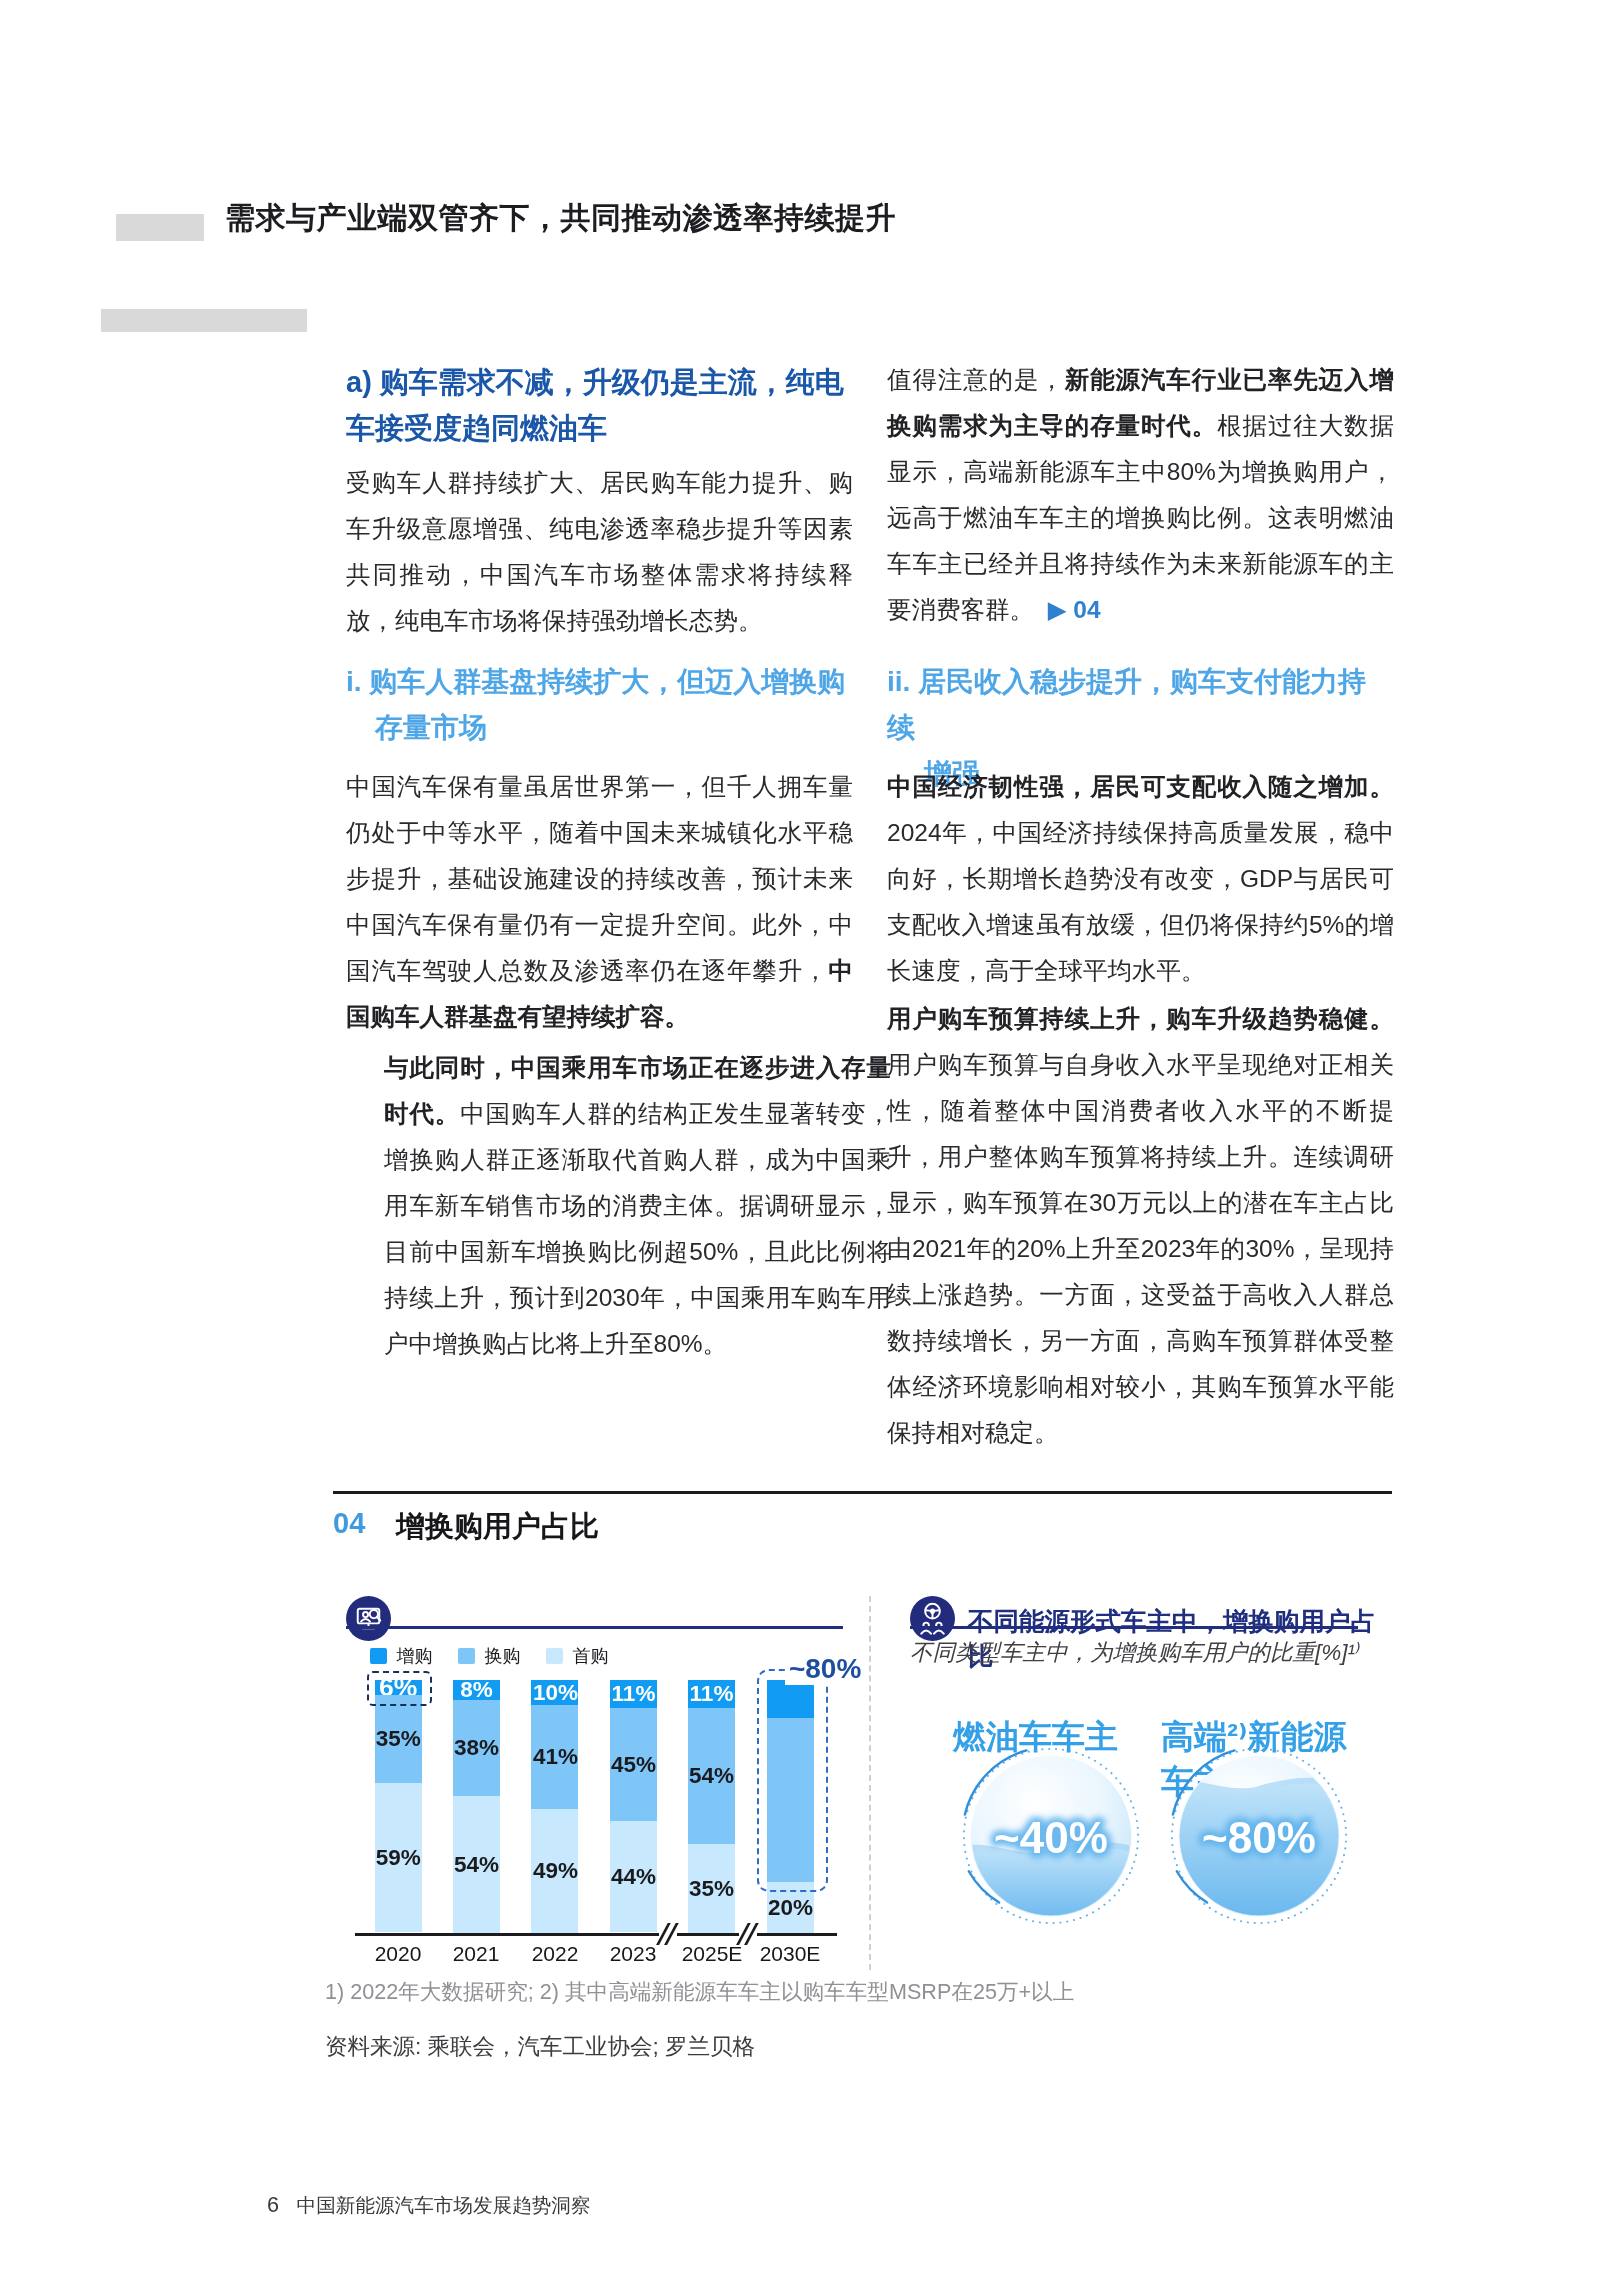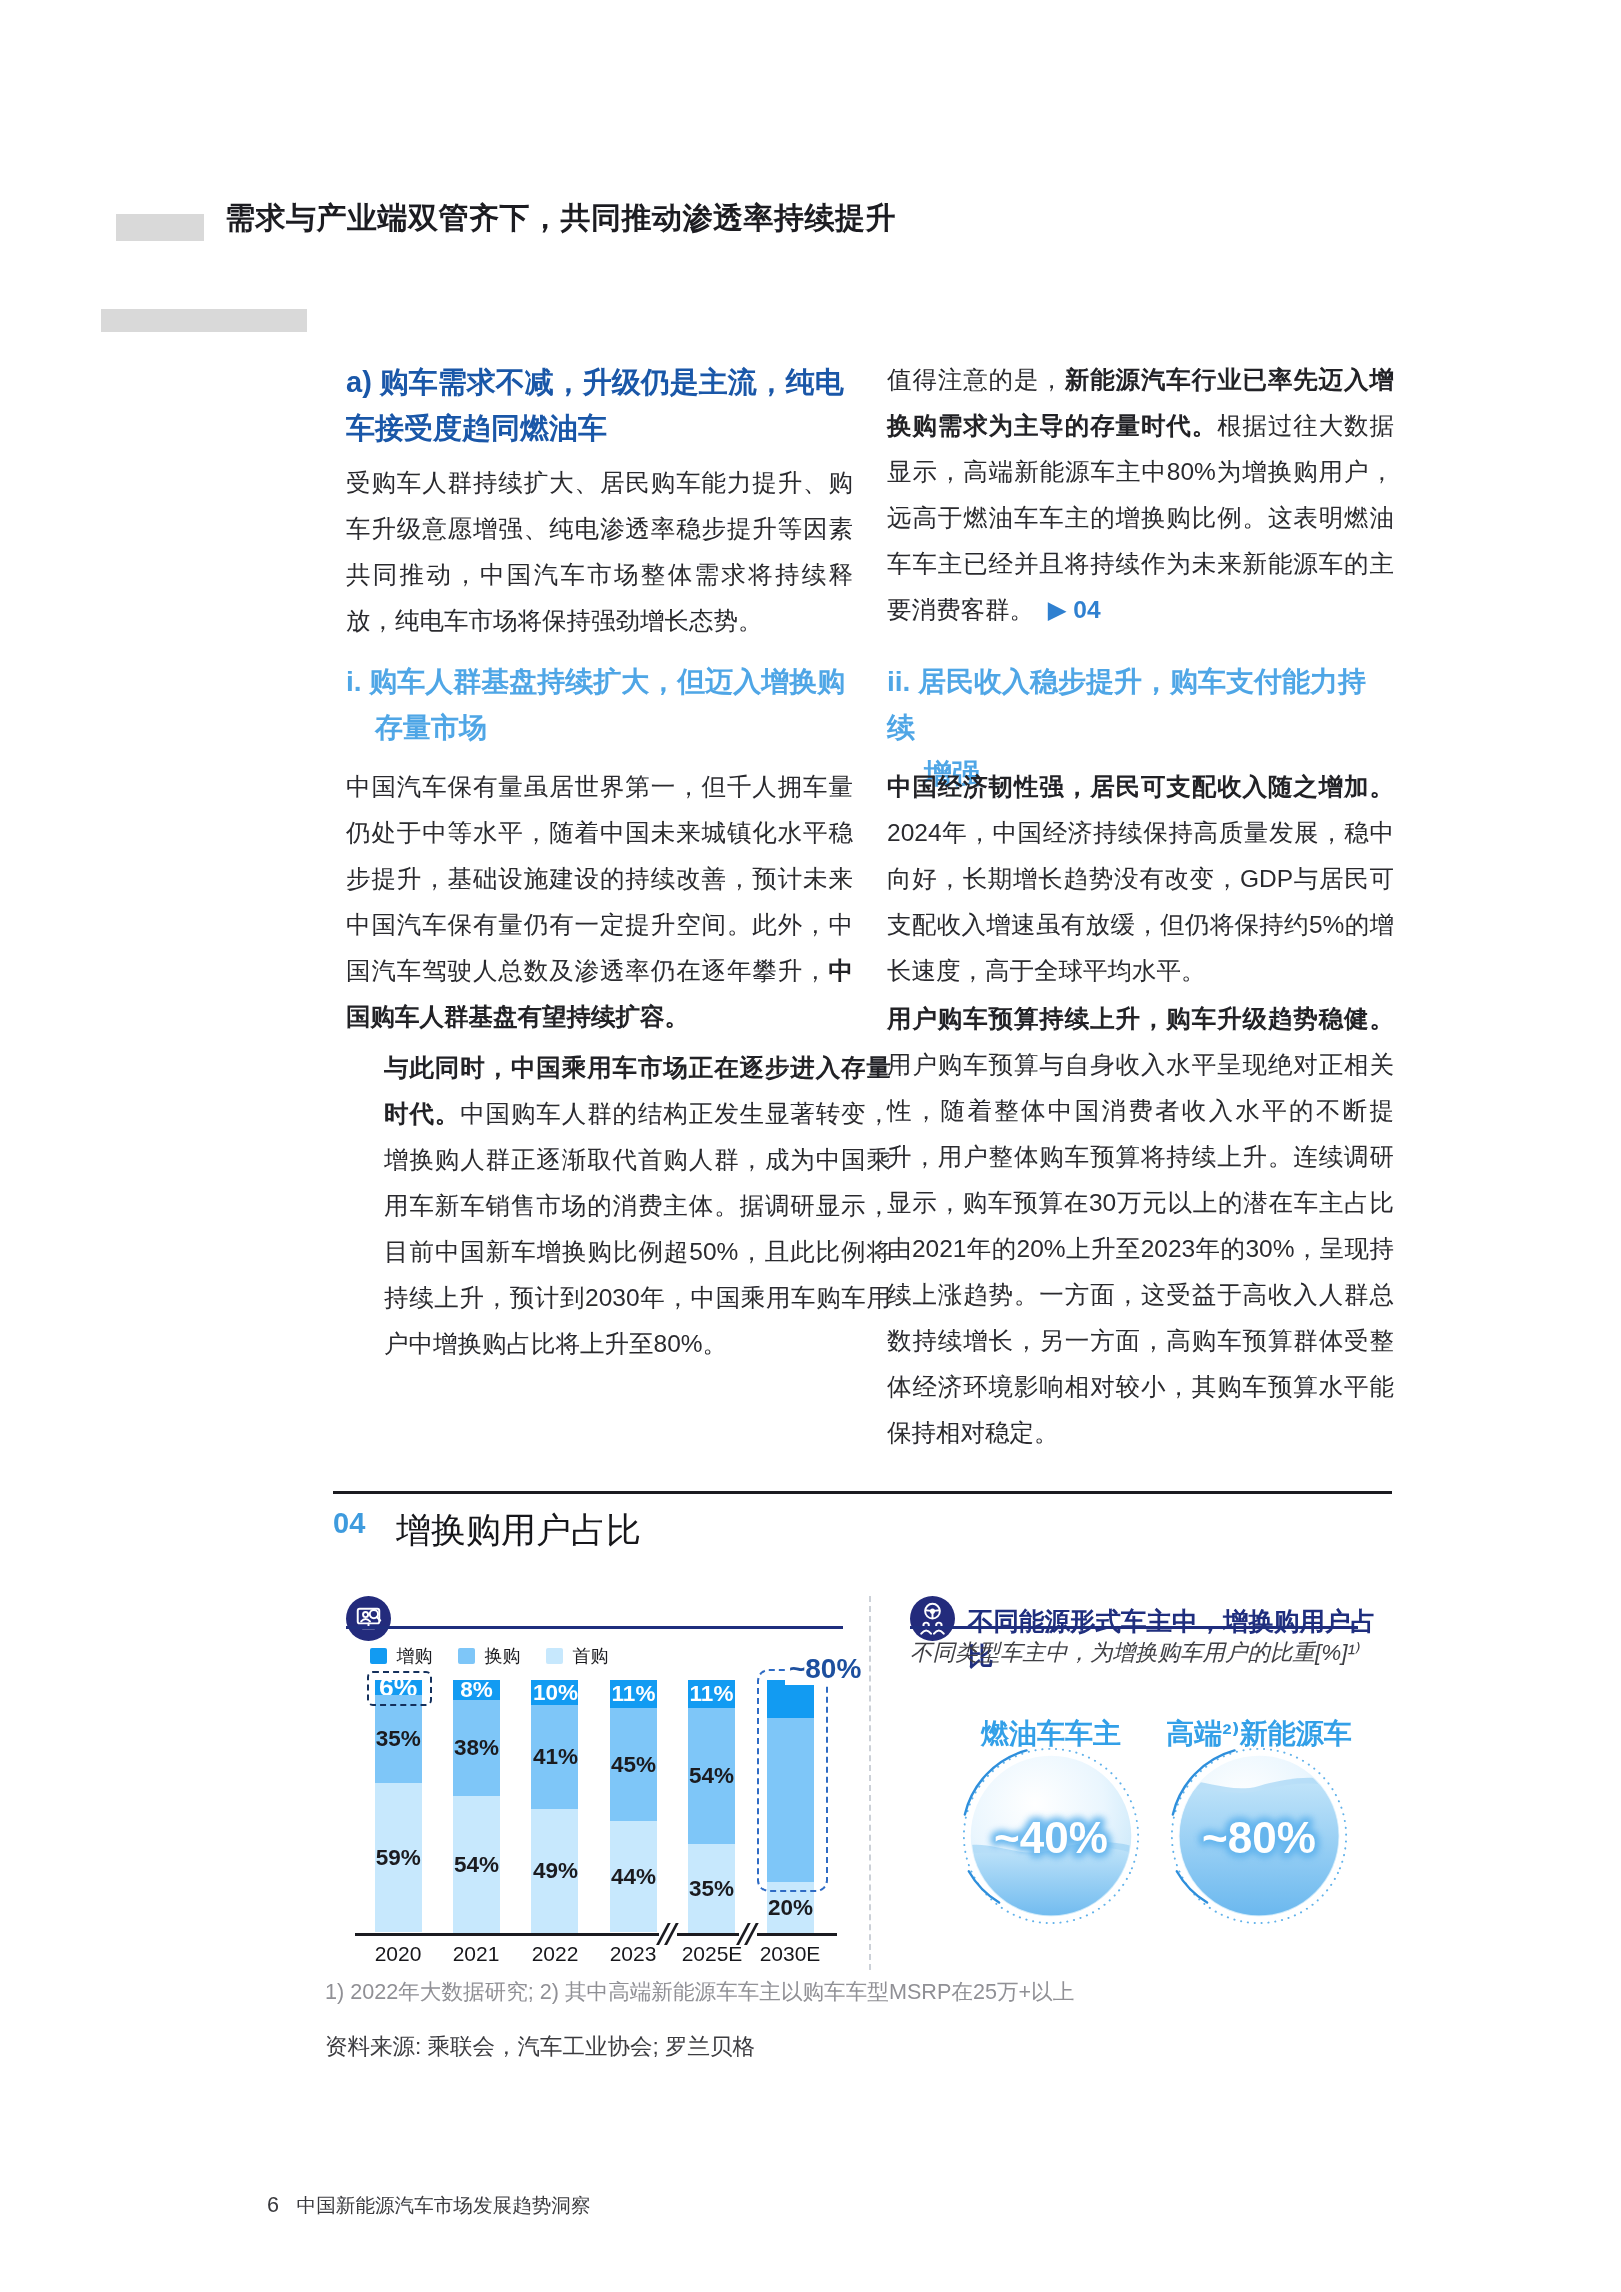--- a/index.html
+++ b/index.html
@@ -31,21 +31,21 @@
   .L-p3{left:348px;top:1045px;margin-left:36px;}
   .R-p1{left:887px;top:357px;}
   .R-hii{left:887px;top:659px;}
   .R-hii .l2{padding-left:37px;}
   .R-p2{left:887px;top:764px;}
   .R-p3{left:887px;top:996px;}
 
   
   .ex-rule{left:333px;top:1491px;width:1059px;height:2.9px;background:#1b1b20;}
   .ex-num{left:333px;top:1507px;font-size:29px;font-weight:700;color:#3e9bde;}
-  .ex-title{left:396px;top:1507px;font-size:35px;font-weight:400;color:#17171b;}
+  .ex-title{left:396px;top:1507px;font-size:29px;font-weight:700;color:#17171b;}
 
   .panel-icon{width:45px;height:45px;}
   .p1-icon{left:346px;top:1596px;}
   .p2-icon{left:910px;top:1596px;}
   .panel-title{font-size:25.5px;font-weight:700;color:#1f2e7e;}
   .p1-title{left:405px;top:1604px;width:451px;}
   .p2-title{left:968px;top:1604px;width:431px;}
   .p1-underline{left:346px;top:1626px;width:497px;height:2.9px;background:#1f2e7e;}
   .p2-underline{left:910px;top:1626px;width:448px;height:2.9px;background:#1f2e7e;}
   .p2-subtitle{left:910px;top:1637px;width:461px;font-size:22.5px;font-style:italic;color:#3f3f44;}
@@ -69,21 +69,21 @@
   .axis-break::after{left:10.8px;}
   .cat-label{position:absolute;top:276px;width:88px;text-align:center;font-size:21px;font-weight:500;color:#17171b;}
   .dash-box-6{position:absolute;left:13.7px;top:4.9px;width:61px;height:31px;border:2px dashed #14305c;border-radius:5.9px;}
   .dash-box-80{position:absolute;left:404px;top:2.9px;width:67px;height:219px;border:2.9px dashed #2e6bc4;border-radius:11.8px;}
   .anno-80{position:absolute;left:432px;top:-12.7px;font-size:28px;font-weight:700;color:#1d4f9e;background:#ffffff;padding:0 3.9px;}
 
   
   .panel-divider{left:869px;top:1596px;height:374px;width:0;border-left:2px dashed #ccd1d8;}
 
   
-  .gauge-label{top:1715px;width:196px;text-align:center;font-size:28px;font-weight:700;color:#33a0e8;}
+  .gauge-label{top:1715px;width:196px;text-align:left;font-size:33px;font-weight:700;color:#33a0e8;}
   .g-label-0{left:953px;}
   .g-label-1{left:1161px;}
   .gauge{top:1743px;width:186px;height:186px;}
   .g-0{left:958px;}
   .g-1{left:1166px;}
 
   
   .footnote{left:325px;top:1977px;width:882px;font-size:21.6px;color:#909095;}
   .source{left:325px;top:2031px;width:882px;font-size:22.5px;color:#3c3c40;}
 

